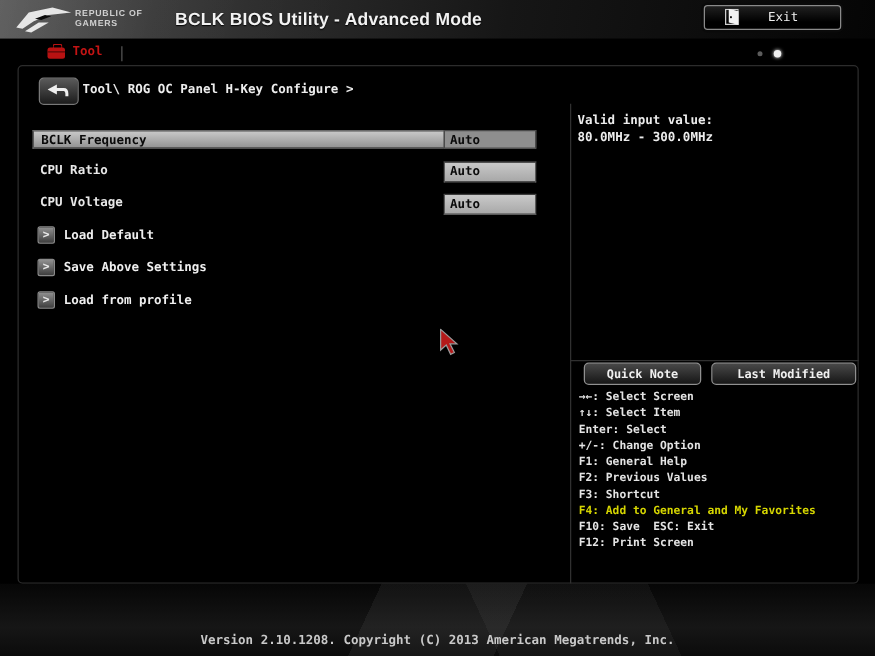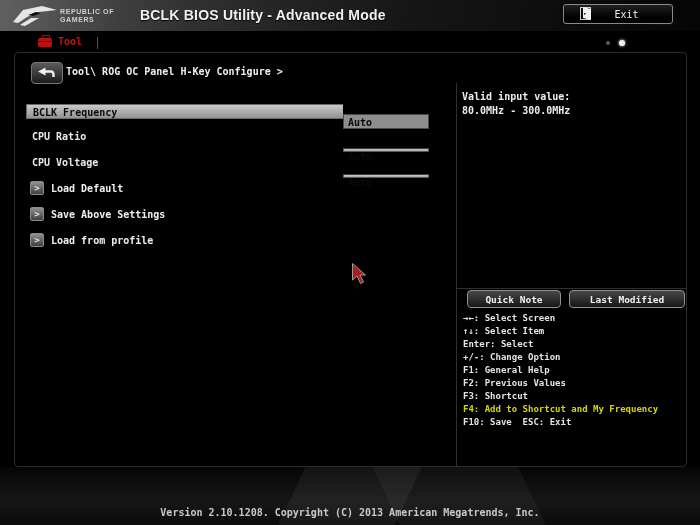--- a/index.html
+++ b/index.html
@@ -43,22 +43,22 @@
   
   .content { position:absolute; left:14px; top:52px; width:673px; height:415px;
     background:#000; border:1px solid #2c2c2c; border-radius:4px; }
   .back-btn { position:absolute; left:16px; top:9px; width:32px; height:22px;
     background:linear-gradient(#5a5a5a,#1c1c1c); border:1px solid #787878; border-radius:4px;
     display:flex; align-items:center; justify-content:center; cursor:pointer; }
   .crumb { position:absolute; left:51px; top:13px; color:#ededed; font-weight:bold; font-size:10px; }
 
   .row { position:absolute; left:11px; width:403px; height:17px; display:flex; cursor:pointer; }
   .row .lbl { flex:1; color:#e8e8e8; font-weight:bold; font-size:10px; padding:2px 0 0 6px; }
-  .row .val { width:86px; color:#0a0a0a; font-weight:bold; font-size:10px; padding:2px 0 0 4px;
-    background:linear-gradient(#c9c9c9,#a8a8a8); border:1px solid #5a5a5a; border-top-color:#3c3c3c;margin-top:19px; }
+  .row .val { width:74px; color:#0a0a0a; font-weight:bold; font-size:10px; padding:2px 0 0 4px;
+    background:linear-gradient(#c9c9c9,#a8a8a8); border:1px solid #5a5a5a; border-top-color:#3c3c3c; }
   .row.selected .lbl { background:linear-gradient(#c9c9c9,#939393); color:#0a0a0a;
     border:1px solid #6a6a6a; border-right:none; }
   .row.selected .val { background:#8e8e8e; border-color:#4a4a4a; }
 
   .action { position:absolute; left:15px; display:flex; align-items:center; gap:7px; cursor:pointer; }
   .chev { width:14px; height:14px; border-radius:2px; border:1px solid #8a8a8a;
     background:linear-gradient(#909090,#3f3f3f); color:#e8e8e8; font-weight:bold; font-size:9px;
     display:flex; align-items:center; justify-content:center; padding-bottom:1px; }
   .action .txt { color:#efefef; font-weight:bold; font-size:10px; }
 
@@ -180,22 +180,23 @@
     <div class="note-btn qn">Quick Note</div>
 
     <div class="sc-list">
       <div class="sc">→←: Select Screen</div>
       <div class="sc">↑↓: Select Item</div>
       <div class="sc">Enter: Select</div>
       <div class="sc">+/-: Change Option</div>
       <div class="sc">F1: General Help</div>
       <div class="sc">F2: Previous Values</div>
       <div class="sc">F3: Shortcut</div>
-      <div class="sc hl">F4: Add to Shortcut and My Frequency</div>
+      <div class="sc hl">F4: Add to General and My Favorites</div>
       <div class="sc">F10: Save  ESC: Exit</div>
+      <div class="sc">F12: Print Screen</div>
     </div>
   </div>
 
   <div class="footer">
     <div class="version">Version 2.10.1208. Copyright (C) 2013 American Megatrends, Inc.</div>
   </div>
 
   <div class="cursor">
     <svg width="17" height="23" viewBox="0 0 17 23">
       <polygon points="1.5,0.5 1.5,17 6,13 9.5,20.5 12.5,19 9,12 14.5,12" fill="#b41a1a" stroke="#9a9a9a" stroke-width="1"></polygon>

